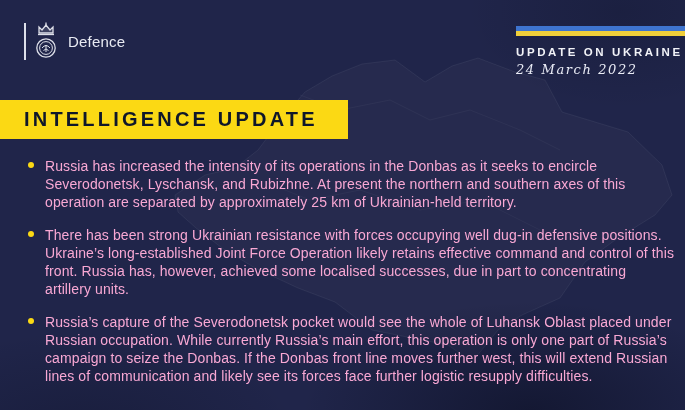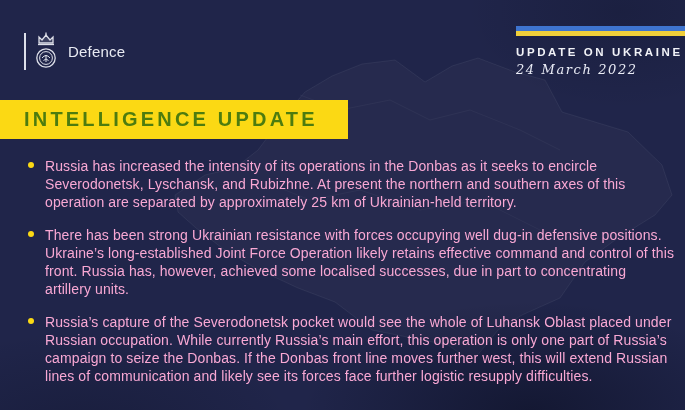--- a/index.html
+++ b/index.html
@@ -21,21 +21,21 @@
   .shade-bl {
     position:absolute; left:-60px; top:330px; width:360px; height:130px;
     background:radial-gradient(ellipse at 40% 80%, rgba(5,8,22,.25) 0%, rgba(5,8,22,0) 70%);
   }
   .shade-tr {
     position:absolute; right:-40px; top:-30px; width:260px; height:140px;
     background:radial-gradient(ellipse at 60% 30%, rgba(5,8,22,.18) 0%, rgba(5,8,22,0) 70%);
   }
 
   
-  .brand { position:absolute; left:24px; top:21px; display:flex; align-items:center;margin-top:10px; }
+  .brand { position:absolute; left:24px; top:21px; display:flex; align-items:center; }
   .brand-bar { width:2px; height:37px; background:#e8eaf2; margin-right:7px; opacity:.95; }
   .crest { width:26px; height:41px; margin-right:9px; }
   .brand-text { color:#e8eaf2; font-size:15px; line-height:17.5px; letter-spacing:.2px; font-weight:400; }
 
   
   .update-block { position:absolute; left:516px; top:26px; width:169px; }
   .flag-stripe { width:169px; height:10px; display:flex; flex-direction:column; }
   .flag-stripe .blue { height:5px; background:#3e74cf; }
   .flag-stripe .yellow { height:5px; background:#f0cf3a; }
   .update-title {
@@ -46,21 +46,21 @@
     margin-top:4px; color:#e9ebf5; font-size:13px; font-style:italic;
     font-family:"DejaVu Serif", serif; letter-spacing:1.6px;
   }
 
   
   .banner {
     position:absolute; left:0; top:100px; width:348px; height:39px;
     background:#fbd914; display:flex; align-items:center; padding-left:24px;
   }
   .banner span {
-    color:#4d7c0f; font-size:20px; font-weight:700; letter-spacing:3.2px; white-space:nowrap;
+    color:#0f172a; font-size:20px; font-weight:700; letter-spacing:3.2px; white-space:nowrap;
   }
 
   
   .bullets { position:absolute; left:24px; top:157px; width:650px; list-style:none; }
   .bullets li { position:relative; padding-left:21px; margin-bottom:15px; }
   .dot {
     position:absolute; left:4px; top:5px; width:6px; height:6px;
     border-radius:50%; background:#fbd914;
   }
   .bullet-text { color:#f9a8d4; font-size:14px; line-height:18px; letter-spacing:.1px; display:block; max-width:632px; }

